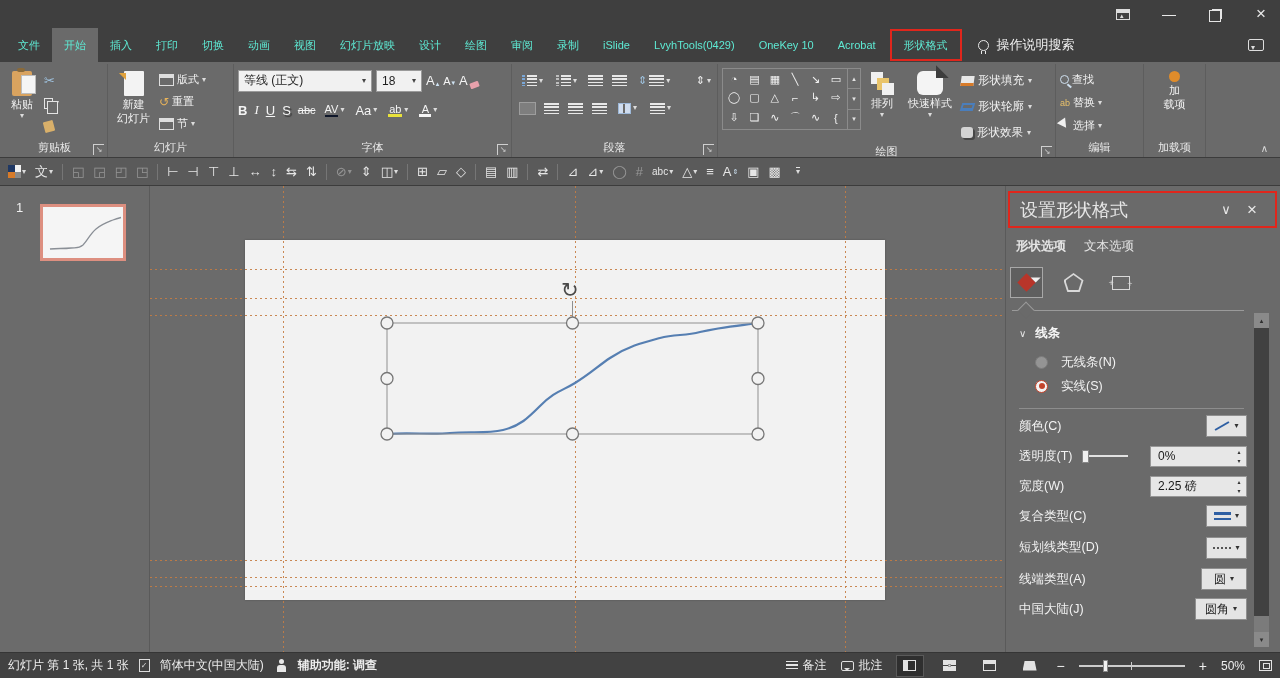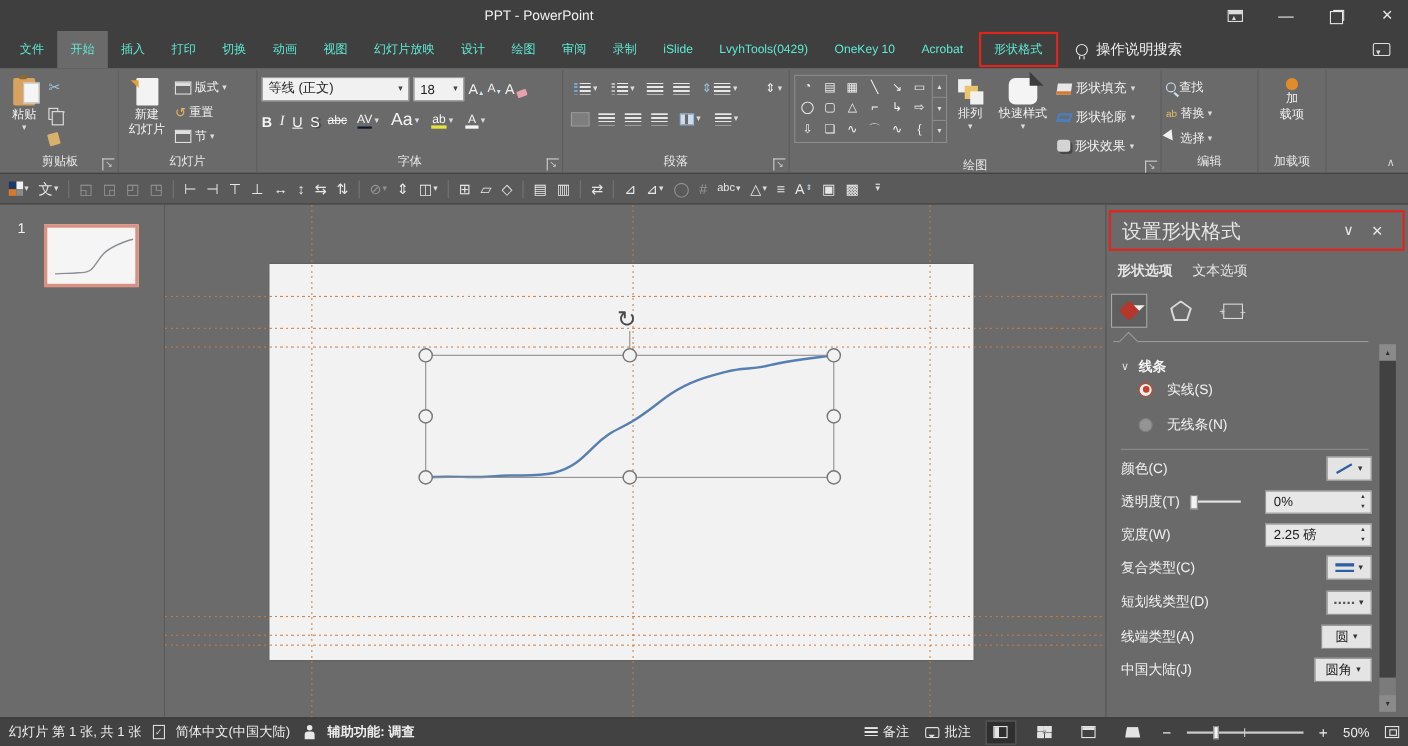--- a/index.html
+++ b/index.html
@@ -190,21 +190,20 @@
   .fit-ic { width:13px; height:11px; border:1px solid #e3e3e3; position:relative; }
   .fit-ic::after { content:""; position:absolute; left:3px; top:2px; width:5px; height:4px; border:1px solid #e3e3e3; }
   .zpm { font-size:14px; color:#eeeeee; }
 </style>
 </head>
 <body>
 
 <div class="app">
 
   <div class="tb">
-    <div class="tb-title">PPT - PowerPoint</div>
     <div class="tb-btns">
       <span class="tb-btn">
           <span class="ic-ribbon"></span>
         </span>
       <span class="tb-btn">—</span>
       <span class="tb-btn">
           <span class="ic-restore"></span>
         </span>
       <span class="tb-btn" style="font-size:17px;">×</span>
     </div>
@@ -315,21 +314,21 @@
           <span style="font-weight:bold;">B</span>
           <span style="font-style:italic;font-family:'Liberation Serif','DejaVu Serif',serif;">I</span>
           <span class="u">U</span>
           <span style="text-shadow:1.5px 1.5px 1px #3a3a3a;">S</span>
           <span class="strike">abc</span>
           <span class="pbx">
               <span class="avline" style="font-size:11px;">AV</span>
               <span class="dd">▾</span>
             </span>
           <span class="pbx">
-              <span style="font-size:16px;">Aa</span>
+              <span style="font-size:13px;">Aa</span>
               <span class="dd">▾</span>
             </span>
           <span class="pbx">
               <span class="hl-ic">
                 <span>ab</span>
                 <span class="hlbar"></span>
               </span>
               <span class="dd">▾</span>
             </span>
           <span class="pbx">
@@ -621,27 +620,27 @@
             <span class="size-ic"></span>
           </span>
       </div>
       <div class="pcaretline"></div>
 
       <div class="psec">
         <span class="sc">∨</span>
         <span>线条</span>
       </div>
 
+      <div class="pradio" style="margin-top:8px;">
+        <span class="radio"></span>
+        <span>无线条(N)</span>
+      </div>
       <div class="pradio">
         <span class="radio sel"></span>
         <span>实线(S)</span>
-      </div>
-      <div class="pradio" style="margin-top:8px;">
-        <span class="radio"></span>
-        <span>无线条(N)</span>
       </div>
 
       <div class="pdiv"></div>
 
       <div class="prow">
         <span>颜色(C)</span>
         <span class="pbtn" style="width:41px;">
             <span class="pen-line"></span>
             <span class="dd">▾</span>
           </span>

